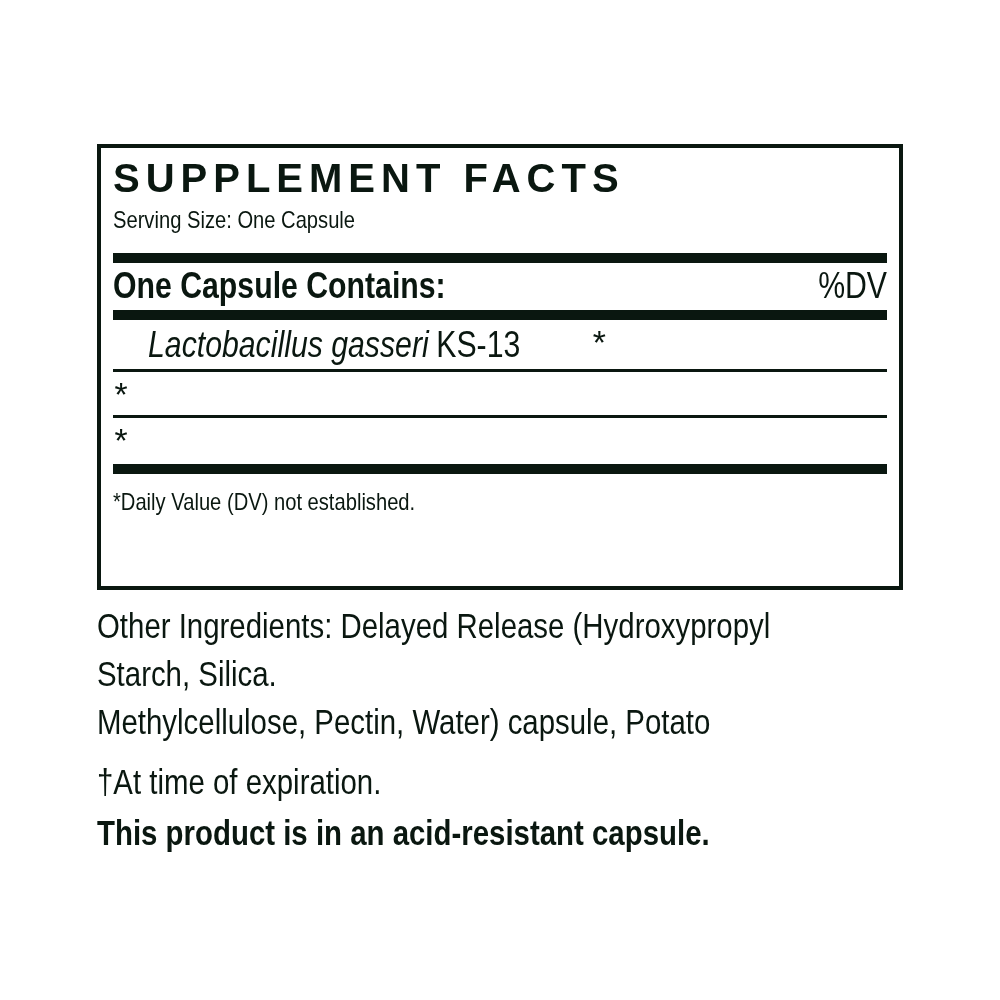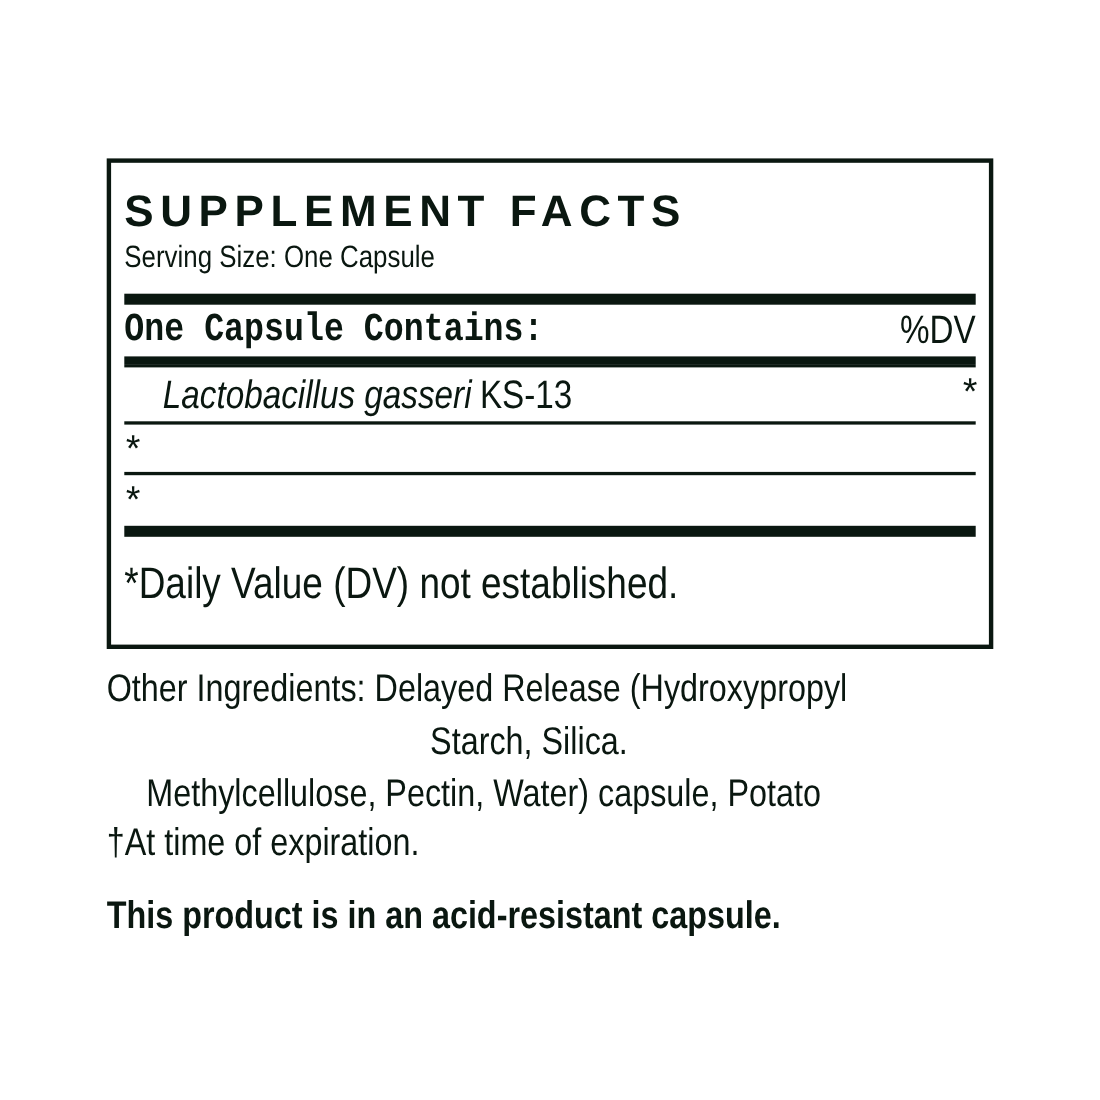--- a/index.html
+++ b/index.html
@@ -21,58 +21,58 @@
   .cz-r{display:inline-block;transform:scaleX(0.84);transform-origin:100% 50%;white-space:nowrap;}
 
   .facts-box{
     position:absolute;left:97px;top:144px;
     width:806px;height:446px;
     border:4px solid var(--ink);
     padding:0 12px;
     background:var(--bg);
   }
   .sf-title{
-    margin-top:22px;
+    margin-top:8px;
     font-size:40px;font-weight:bold;
     letter-spacing:6px;line-height:44px;
     white-space:nowrap;
   }
   .sf-serving{
-    font-size:28px;line-height:40px;
+    font-size:24px;line-height:40px;
   }
   .bar-heavy{height:10px;background:var(--ink);margin-top:13px;}
   .bar-medium{height:7px;background:var(--ink);}
   .rule-thin{height:3px;background:var(--ink);}
   .sf-header-row{
     display:flex;justify-content:space-between;align-items:center;
     padding:5px 0 6px 0;
     font-size:36px;line-height:36px;
   }
-  .sf-header-left{font-weight:bold;font-family:Liberation Mono, monospace;}
+  .sf-header-left{font-weight:bold;}
   .sf-blend{
     padding:10px 0 8px 0;
     font-size:36px;line-height:36px;
   }
   .sf-row{
-    display:flex;justify-content:space-between;align-items:flex-start;
+    display:flex;justify-content:flex-start;align-items:flex-start;
     padding:7px 0 6px 0;
     font-size:36px;line-height:36px;
   }
   .sf-row-left{padding-left:35px;}
   .species{font-style:italic;}
   .strain{font-style:normal;margin-left:9px;}
   .dv-star{font-style:italic;font-size:34px;line-height:30px;}
   .sf-footnote{
-    padding-top:25px;
-    font-size:40px;line-height:36px;
+    padding-top:10px;
+    font-size:24px;line-height:36px;
   }
   .notes{position:absolute;left:97px;font-size:35px;line-height:48px;}
   .notes .line{display:block;}
-  #other-ingredients{top:602px;text-align:center;}
-  #expiration-note{top:742px;}
+  #other-ingredients{top:602px;}
+  #expiration-note{top:758px;}
   #capsule-note{top:809px;font-weight:bold;}
 </style>
 </head>
 <body>
 
 <div class="page">
 
   <div class="facts-box">
 
     <div class="sf-title">SUPPLEMENT FACTS</div>

